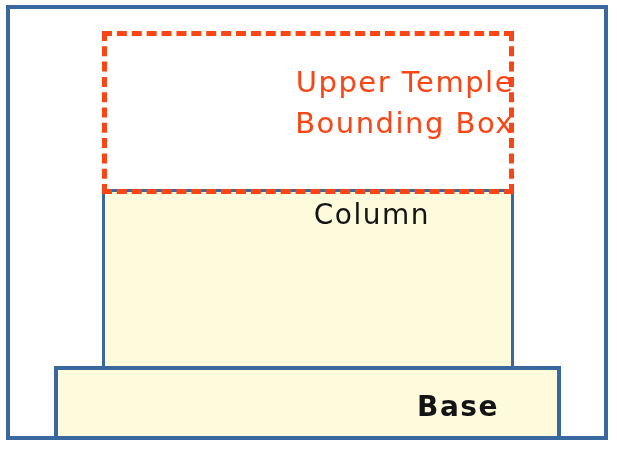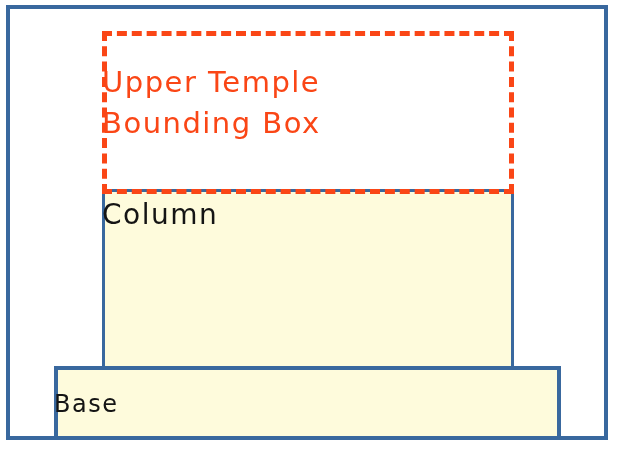--- a/index.html
+++ b/index.html
@@ -52,21 +52,21 @@
     left: 102px;
     top: 31px;
     width: 412px;
     height: 163px;
     border: 5px dashed #FA4616;
     box-sizing: border-box;
     background: transparent;
   }
   .label {
     position: absolute;
-    text-align: left;
+    text-align: right;
     letter-spacing: 1.5px;
     pointer-events: none;
   }
   .label-bounding {
     left: 102px;
     top: 62px;
     width: 412px;
     font-size: 29px;
     line-height: 41px;
     color: #FA4616;
@@ -76,22 +76,23 @@
     left: 102px;
     top: 198px;
     width: 328px;
     font-size: 28px;
     color: #141414;
   }
   .label-base {
     left: 54px;
     top: 390px;
     width: 445px;
-    font-size: 24px;
+    font-size: 28px;
     color: #141414;
+    font-weight: bold;
   }
 </style>
 </head>
 <body>
 
 <div class="diagram">
 
   <div class="outer-frame"></div>
 
   <div class="base-rect"></div>

